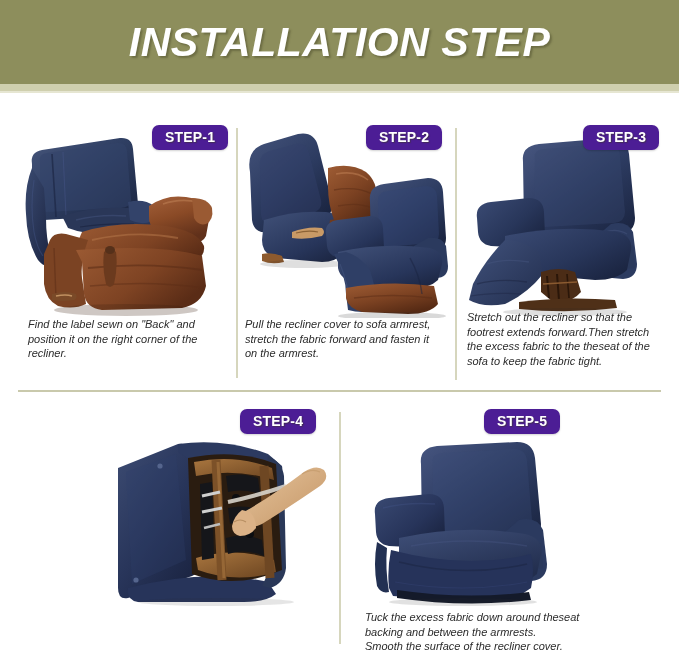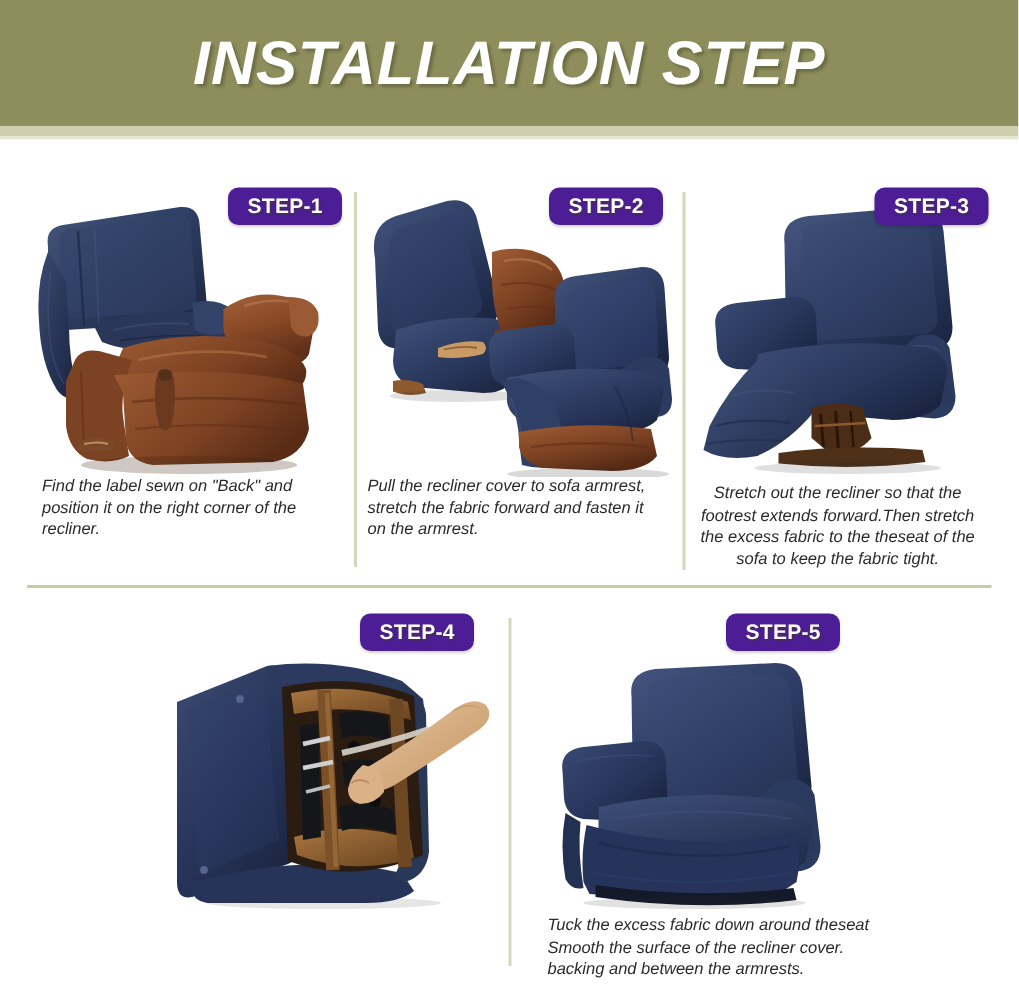--- a/index.html
+++ b/index.html
@@ -276,21 +276,21 @@
         <path d="M82 144 L84 166" stroke="#2a1609" stroke-width="2" fill="none"></path>
         <path d="M92 142 L94 168" stroke="#2a1609" stroke-width="2" fill="none"></path>
         <path d="M102 142 L104 166" stroke="#2a1609" stroke-width="1.6" fill="none"></path>
         <path d="M78 152 L112 150" stroke="#8a5a30" stroke-width="1.6" fill="none"></path>
 
         <path d="M54 170 Q100 164 150 168 L152 176 Q104 182 54 177 Z" fill="#4f3018"></path>
         <ellipse cx="100" cy="180" rx="62" ry="4" fill="#2a2a2a" opacity=".15"></ellipse>
       </svg>
     </div>
 
-    <div class="caption" style="left:10px; top:212px;text-align:center;">
+    <div class="caption" style="left:10px; top:200px;">
       <div>Stretch out the recliner so that the</div>
       <div>footrest extends forward.Then stretch</div>
       <div>the excess fabric to the theseat of the</div>
       <div>sofa to keep the fabric tight.</div>
     </div>
   </div>
 
   <div class="panel" style="left:0px; top:400px; width:339px; height:257px;">
     <div class="badge" style="left:240px; top:9px;">STEP-4</div>
 
@@ -396,18 +396,18 @@
 
         <path d="M18 104 Q14 126 18 148 Q22 156 30 154 Q26 130 28 110 Z" fill="#223052"></path>
 
         <path d="M38 152 Q106 162 170 154 L172 162 Q106 170 38 160 Z" fill="#141a2a"></path>
         <ellipse cx="104" cy="164" rx="74" ry="4" fill="#2a2a2a" opacity=".14"></ellipse>
       </svg>
     </div>
 
     <div class="caption" style="left:24px; top:210px;">
       <div>Tuck the excess fabric down around theseat</div>
+      <div>backing and between the armrests.</div>
       <div>Smooth the surface of the recliner cover.</div>
-      <div>backing and between the armrests.</div>
     </div>
   </div>
 
 </div>
 
 </body></html>

